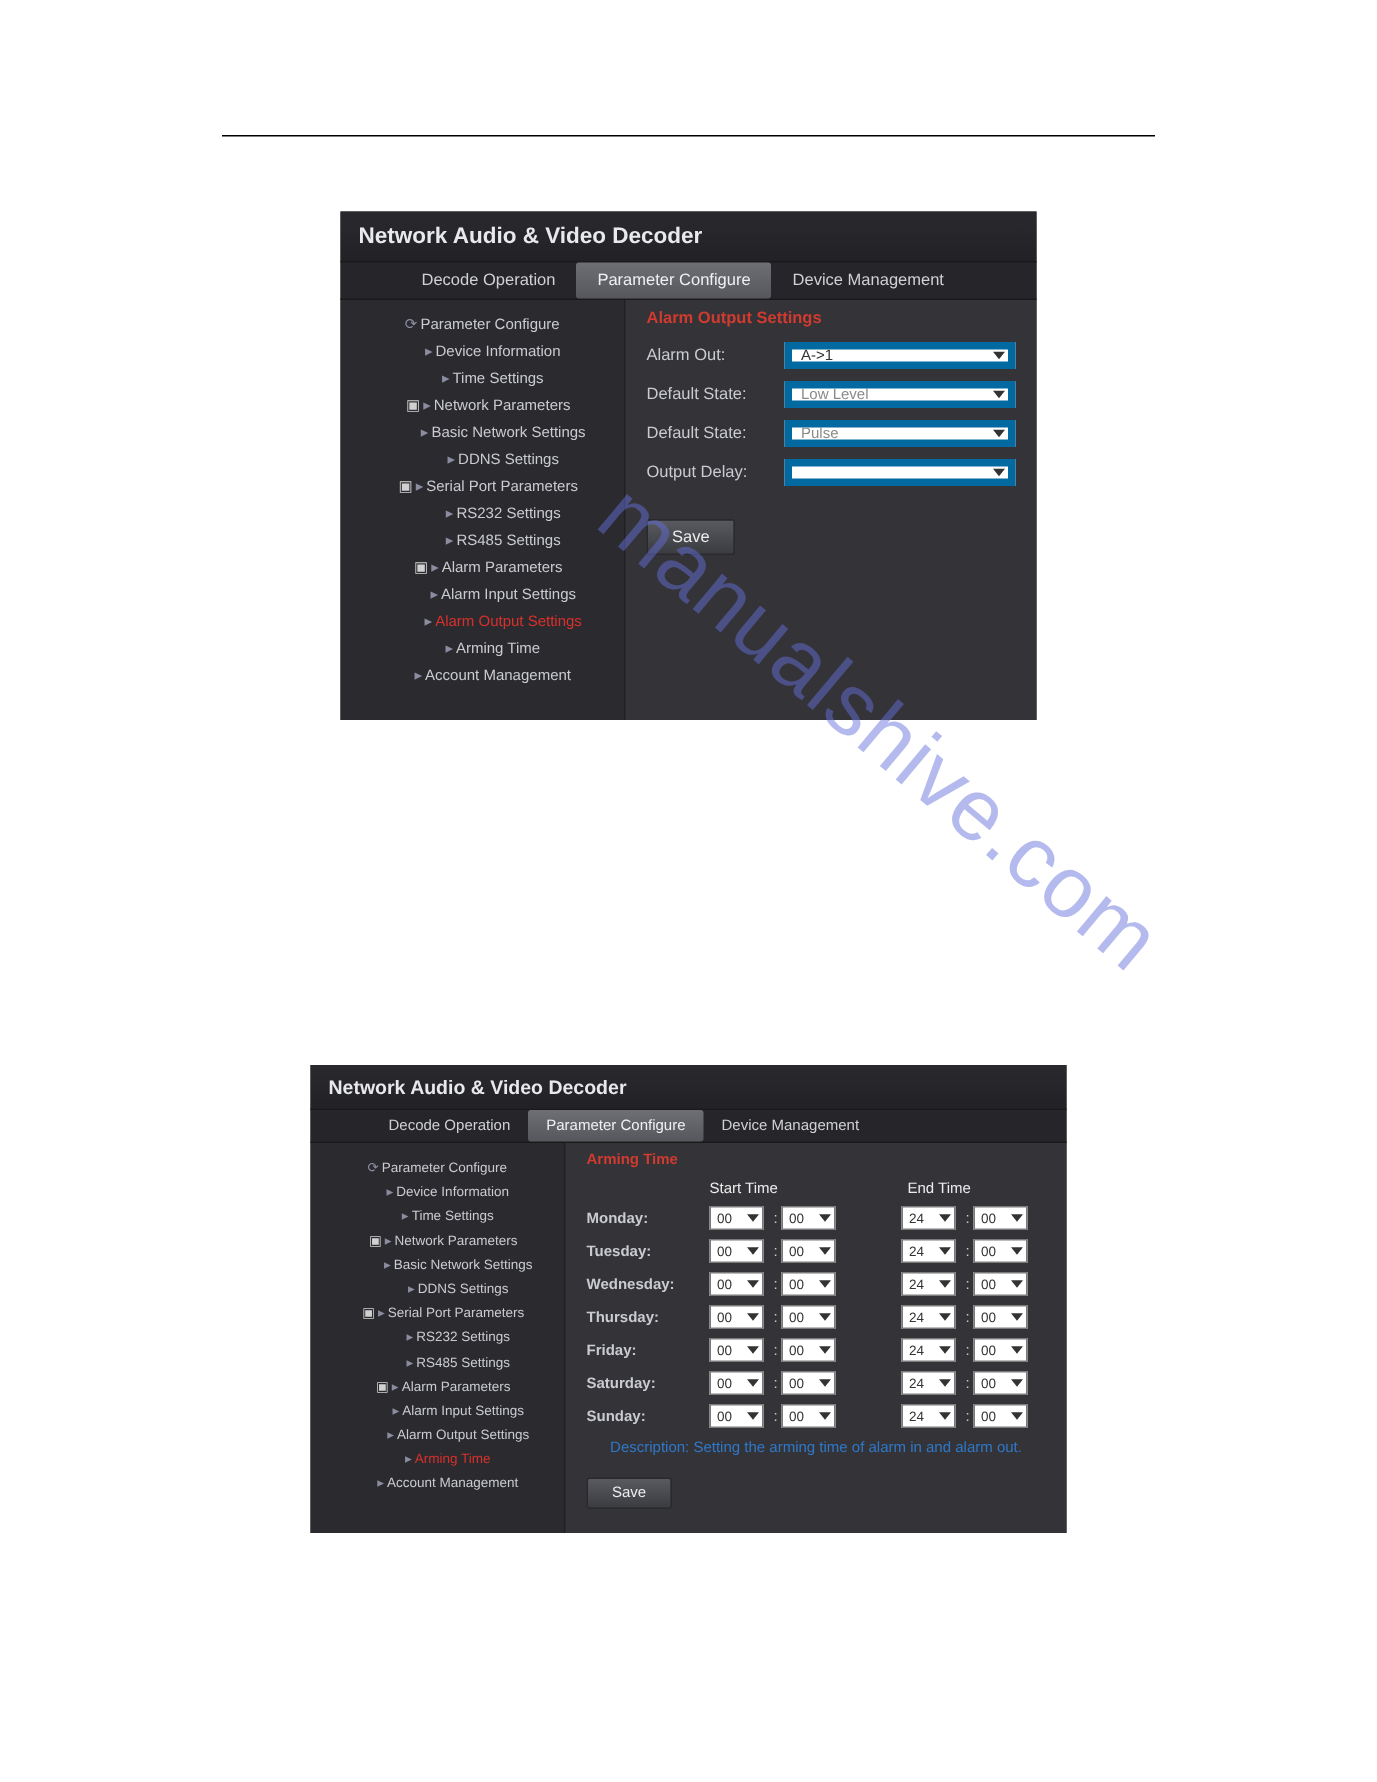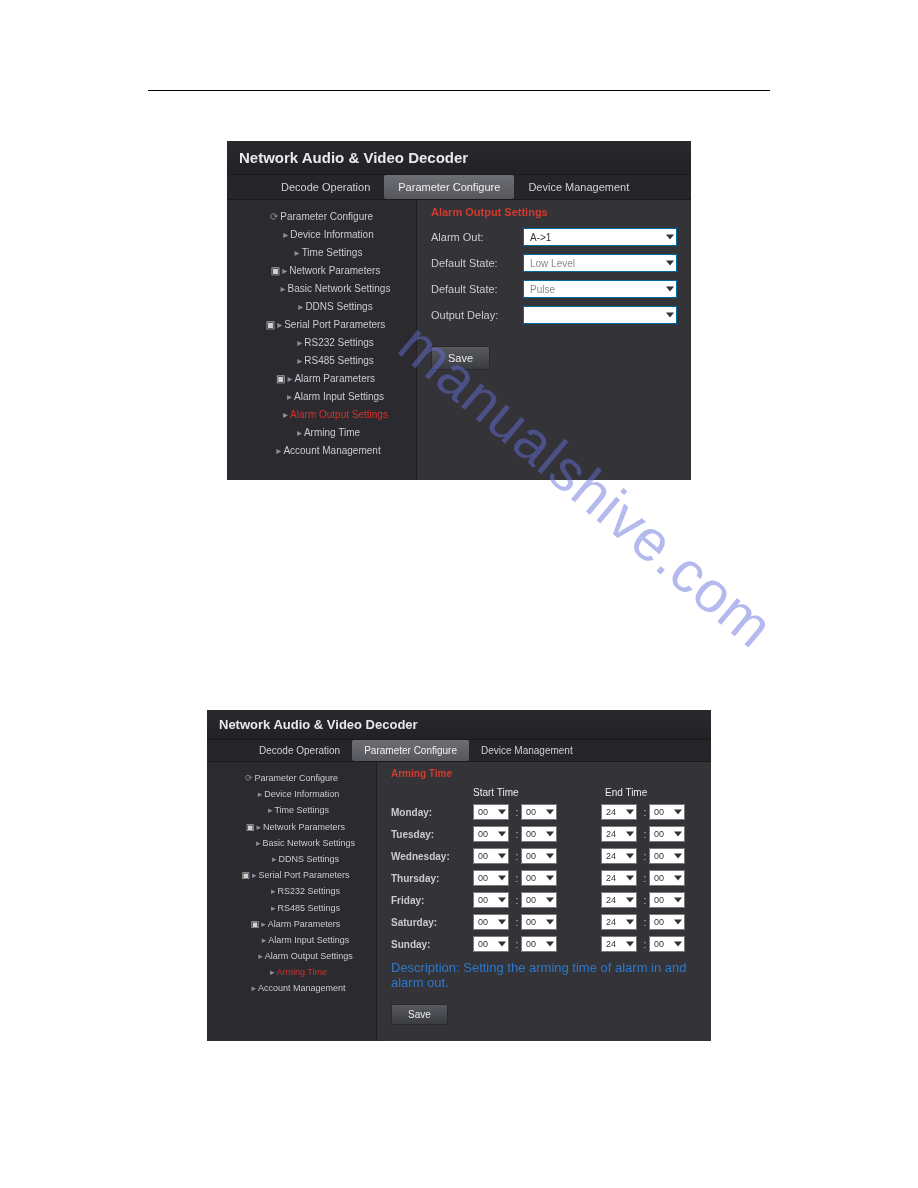--- a/index.html
+++ b/index.html
@@ -88,21 +88,21 @@
   }
   .form-row label {
     width: 92px;
     color: #c9cbd0;
     font-size: 11px;
   }
   .form-row .sel {
     flex: 1;
     height: 18px;
     background: #fff;
-    border: 1px solid #0369a1;
+    border: 5px solid #0369a1;
     color: #333;
     font-size: 10px;
     padding: 0 14px 0 6px;
     position: relative;
     display: flex;
     align-items: center;
   }
   .form-row .sel.muted { color:#8a8a8a; }
   .form-row .sel .arr, .timesel .arr {
     position: absolute;
@@ -202,22 +202,23 @@
     background:#fff; border:1px solid #7a7a7a;
     color:#333; font-size:9px;
     display:inline-flex; align-items:center;
     padding:0 12px 0 4px;
     position:relative; margin-right:4px;
   }
   .sep { width:8px; text-align:center; color:#c9cbd0; }
   .gap2 { width:40px; }
   .desc {
     color:#2f78c9;
-    font-size:13px;
+    font-size:10px;
     margin-top:8px;
+    text-align:center;
   }
   .app2 .btn-save {
     margin-top:14px;
     font-size:10px;
     padding:4px 16px;
   }
   
   .watermark {
     position: absolute;
     left: 160px; top: 340px;

